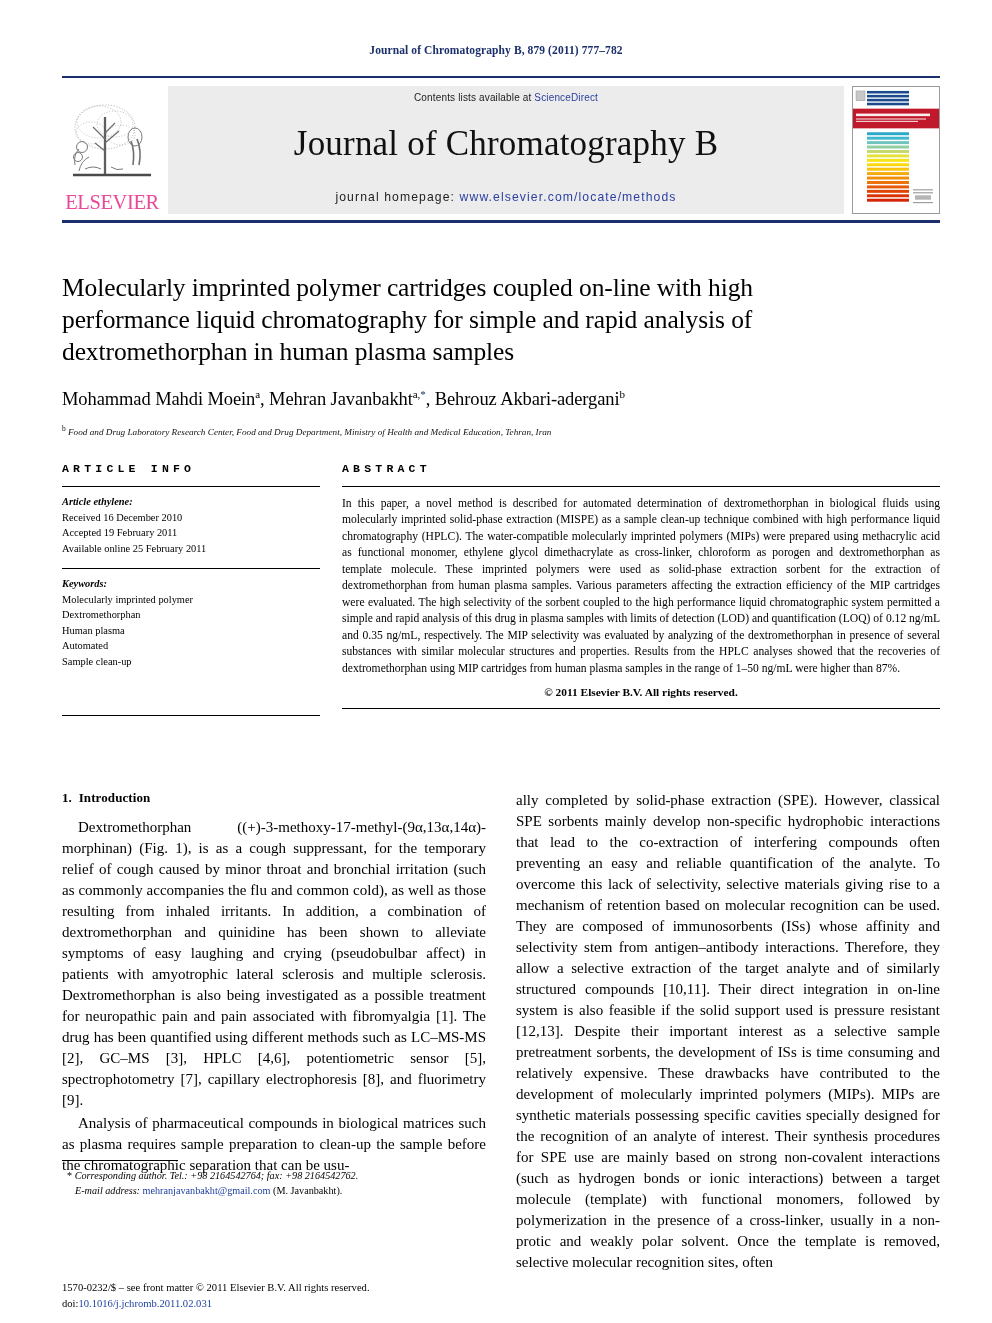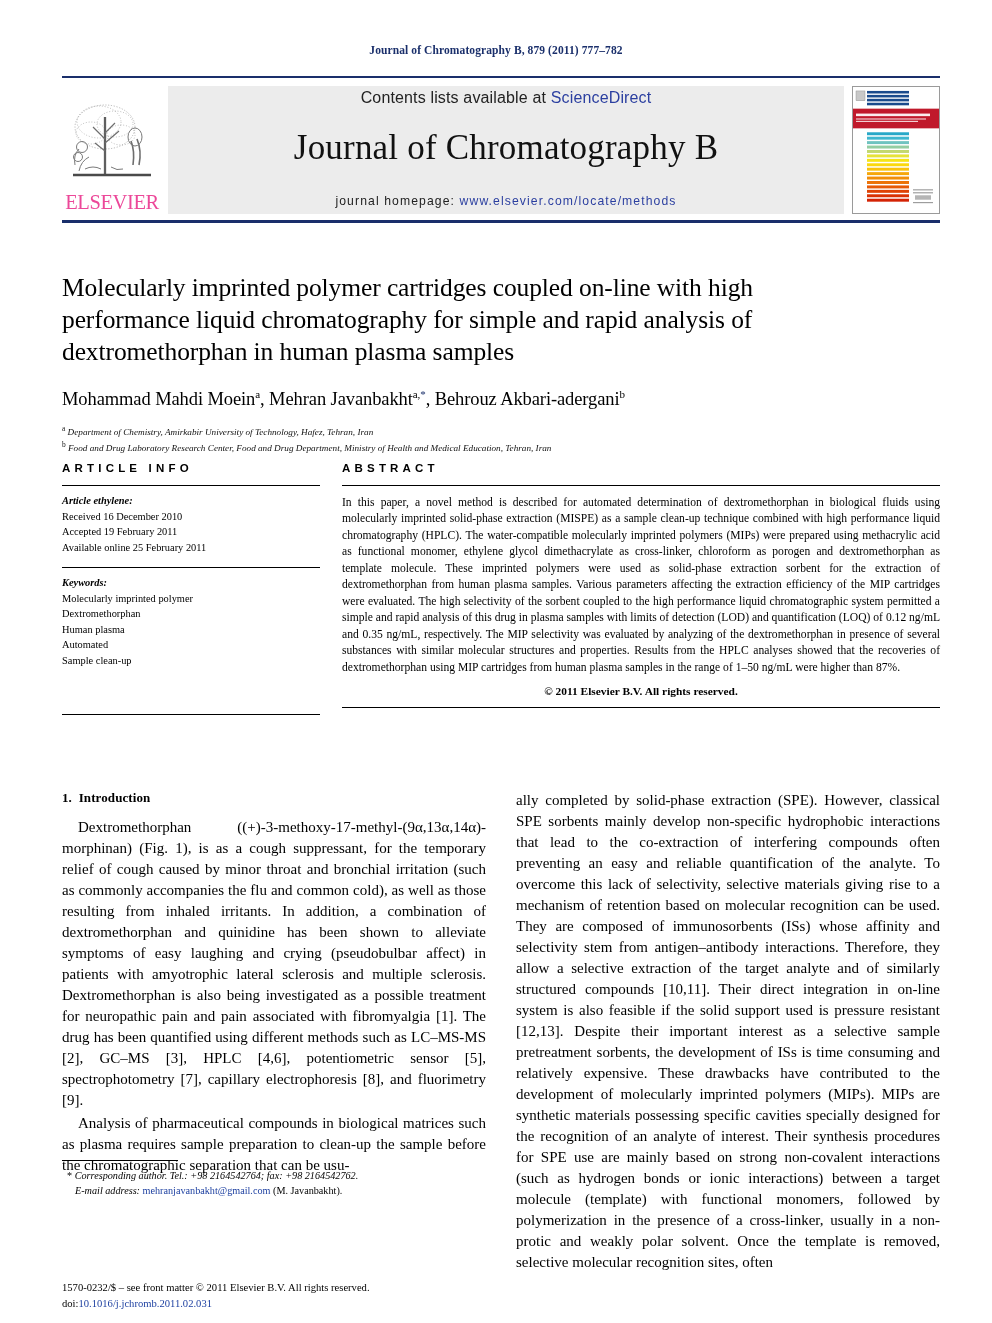--- a/index.html
+++ b/index.html
@@ -85,21 +85,21 @@
     background: #ececec;
     margin: 0 8px 0 6px;
     display: flex;
     flex-direction: column;
     align-items: center;
     justify-content: center;
     padding: 6px 0 10px;
   }
   .contents-line {
     font-family: "Liberation Sans", sans-serif;
-    font-size: 16px;
+    font-size: 10px;
     color: #222;
     letter-spacing: .15px;
   }
   .contents-line .sd {
     color: #2b3fa0;
   }
   .journal-title {
     font-family: "Liberation Serif", serif;
     font-size: 35px;
     color: #111;
@@ -176,21 +176,21 @@
     gap: 22px;
   }
   .col-info {
     width: 258px;
     flex: 0 0 258px;
   }
   .col-abstract {
     flex: 1 1 auto;
   }
   .sec-head {
-    font-family: Liberation Sans, sans-serif;
+    font-family: Liberation Mono, monospace;
     font-size: 11.5px;
     font-weight: bold;
     letter-spacing: 4.2px;
     color: #000;
   }
   .hr-thin {
     border-top: 1.6px solid #000;
     margin-top: 11px;
   }
   .hr-thin2 {
@@ -377,21 +377,20 @@
       </div>
     </div>
 
     <div class="rule-bottom"></div>
   </div>
 
   <div class="title-block">
     <div class="paper-title">Molecularly imprinted polymer cartridges coupled on-line with high performance liquid chromatography for simple and rapid analysis of dextromethorphan in human plasma samples</div>
     <div class="authors">Mohammad Mahdi Moein<sup>a</sup>, Mehran Javanbakht<sup>a,<span class="star">*</span></sup>, Behrouz Akbari-adergani<sup>b</sup></div>
     <div class="affiliations">
-      <div><sup>a</sup> <span>Department of Chemistry, Amirkabir University of Technology, Hafez, Tehran, Iran</span></div>
       <div><sup>b</sup> <span>Food and Drug Laboratory Research Center, Food and Drug Department, Ministry of Health and Medical Education, Tehran, Iran</span></div>
     </div>
   </div>
 
   <div class="info-abstract">
     <div class="col-info">
       <div class="sec-head">ARTICLE INFO</div>
       <div class="hr-thin"></div>
       <div class="info-group">
         <div class="info-label">Article ethylene:</div>

